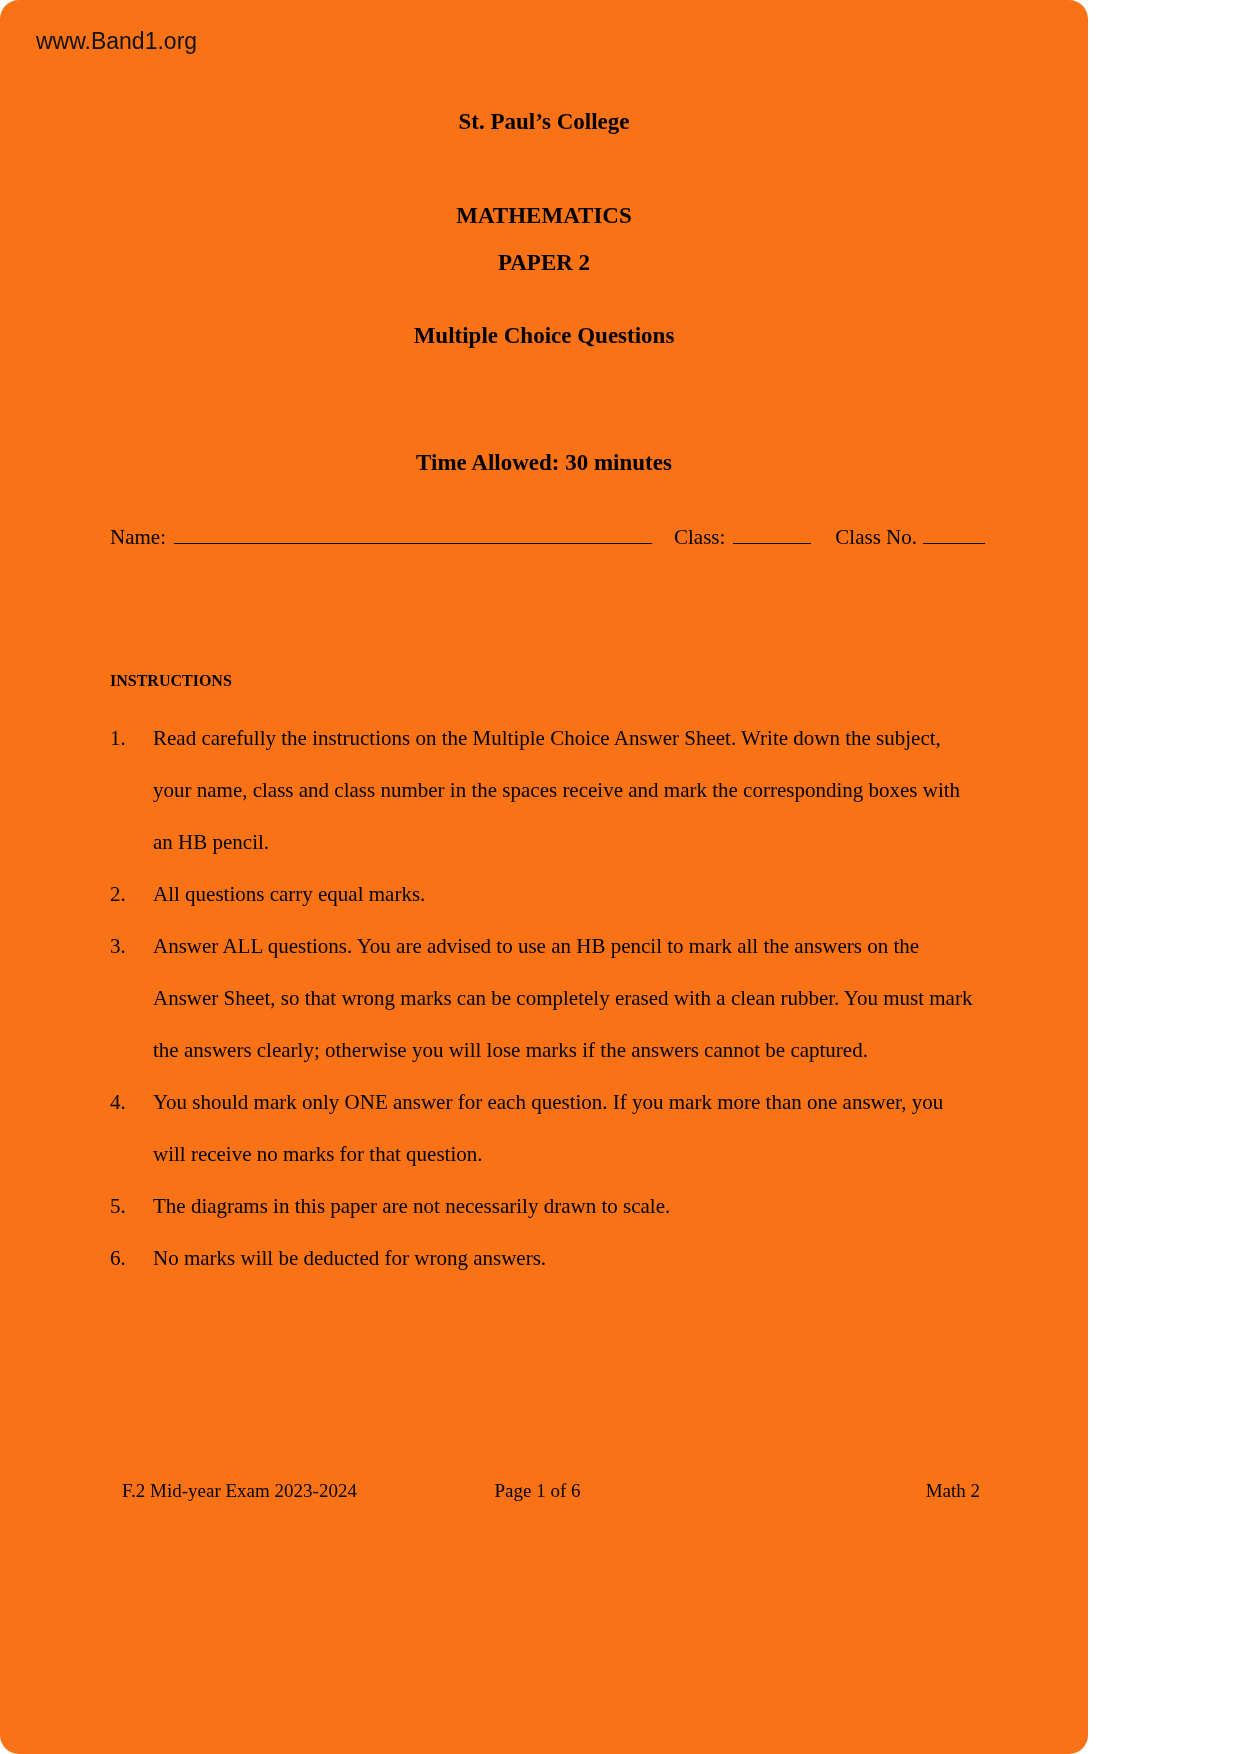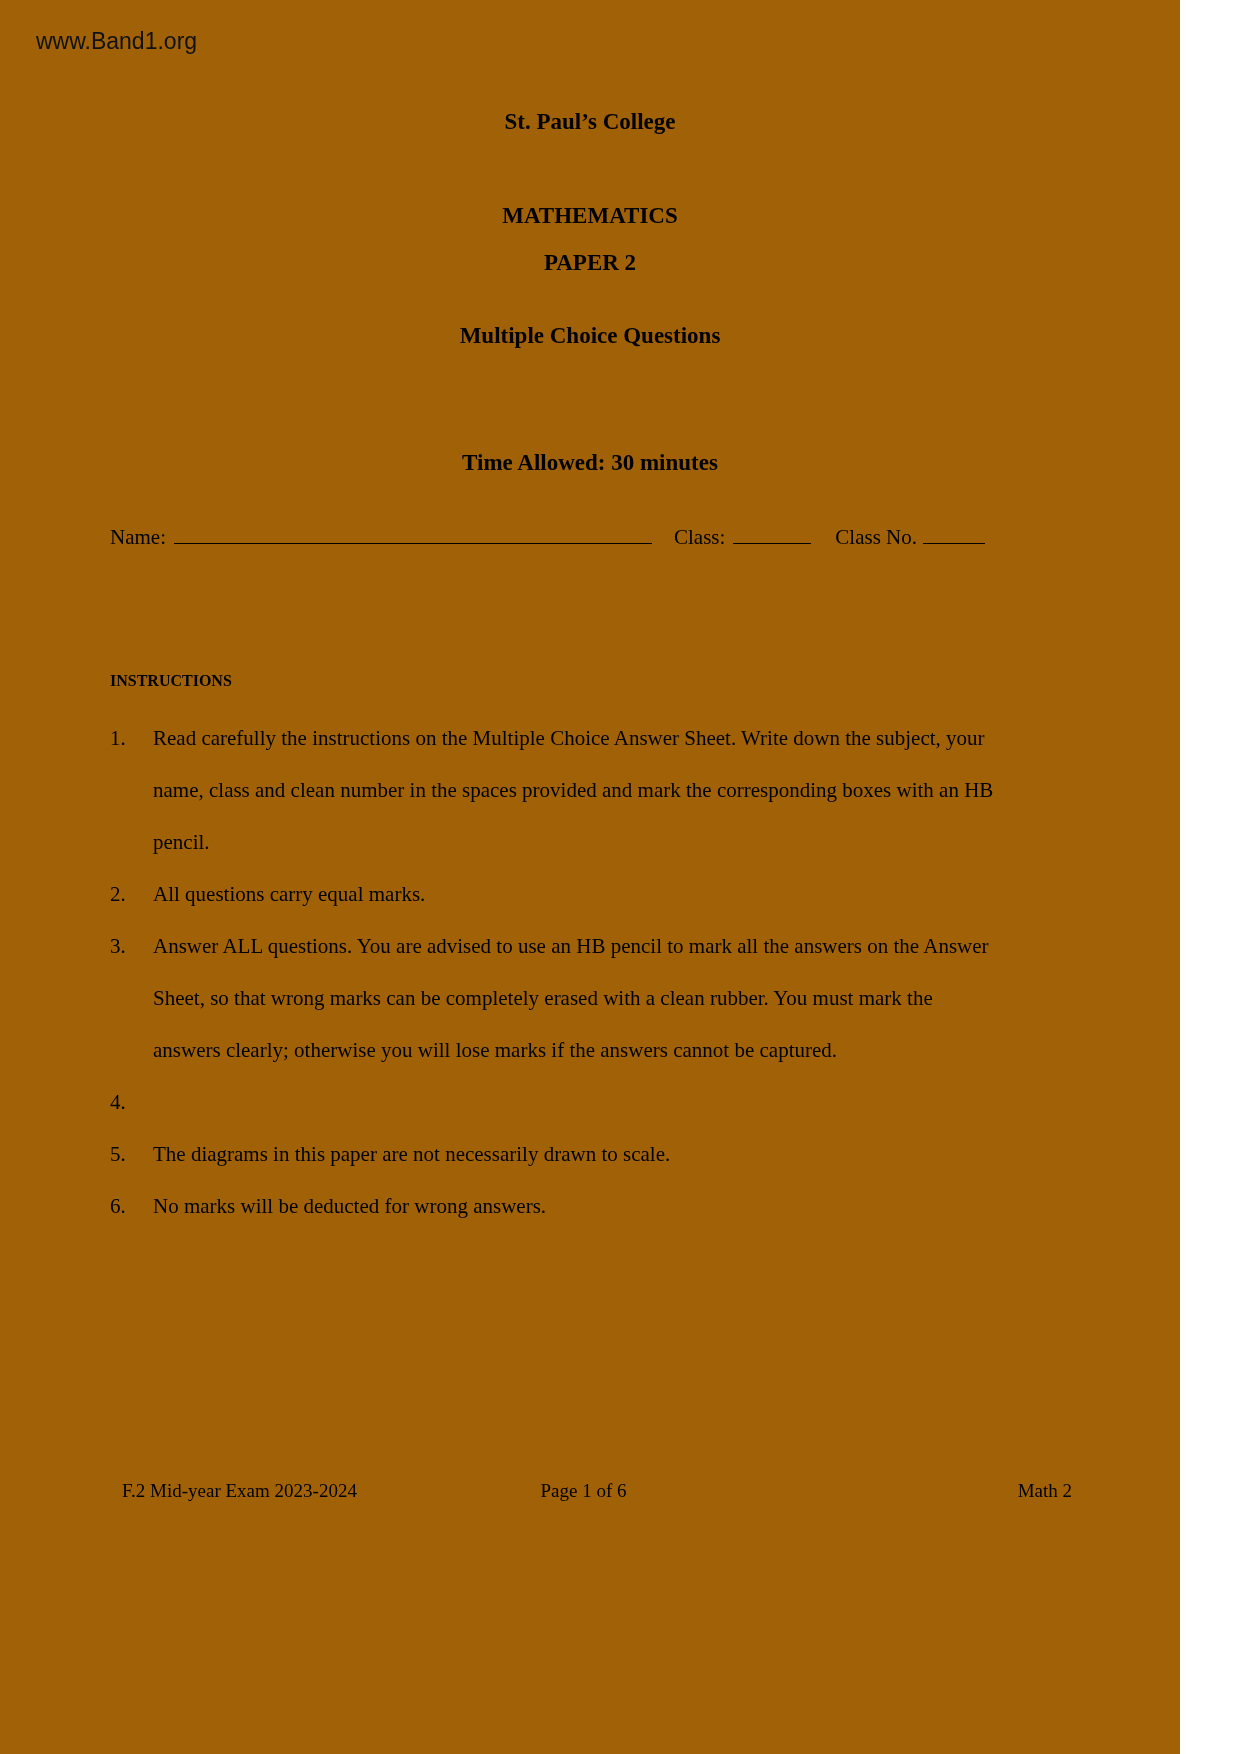--- a/index.html
+++ b/index.html
@@ -2,27 +2,28 @@
 <html><head>
 <meta charset="utf-8">
 <style>
   html, body {
     margin: 0;
     padding: 0;
     background: #ffffff;
   }
   .page {
     position: relative;
-    width: 1180px;
+    width: 1088px;
     height: 1754px;
-    background: #a16207;
+    background: #f97316;
     color: #000000;
     font-family: "Liberation Serif", serif;
     overflow: hidden;
     box-sizing: border-box;
+    border-radius: 19px;
   }
   .watermark {
     position: absolute;
     top: 28px;
     left: 36px;
     font-family: "Liberation Sans", sans-serif;
     font-size: 23px;
     color: #111111;
   }
   .header {
@@ -109,32 +110,33 @@
 
   <div class="student-line">
     <span>Name:</span><span class="fill name-fill"></span><span class="gap-lg"></span><span>Class:</span><span class="fill class-fill"></span><span class="gap-md"></span><span>Class No.</span><span class="fill classno-fill"></span>
   </div>
 
   <div class="instructions">
     <div class="instructions-title">INSTRUCTIONS</div>
 
     <div class="item">
       <span class="num">1.</span>
-      <span class="txt">Read carefully the instructions on the Multiple Choice Answer Sheet. Write down the subject, your name, class and clean number in the spaces provided and mark the corresponding boxes with an HB pencil.</span>
+      <span class="txt">Read carefully the instructions on the Multiple Choice Answer Sheet. Write down the subject, your name, class and class number in the spaces receive and mark the corresponding boxes with an HB pencil.</span>
     </div>
     <div class="item">
       <span class="num">2.</span>
       <span class="txt">All questions carry equal marks.</span>
     </div>
     <div class="item">
       <span class="num">3.</span>
       <span class="txt">Answer ALL questions.  You are advised to use an HB pencil to mark all the answers on the Answer Sheet, so that wrong marks can be completely erased with a clean rubber. You must mark the answers clearly; otherwise you will lose marks if the answers cannot be captured.</span>
     </div>
     <div class="item">
       <span class="num">4.</span>
+      <span class="txt">You should mark only ONE answer for each question.  If you mark more than one answer, you will receive no marks for that question.</span>
     </div>
     <div class="item">
       <span class="num">5.</span>
       <span class="txt">The diagrams in this paper are not necessarily drawn to scale.</span>
     </div>
     <div class="item">
       <span class="num">6.</span>
       <span class="txt">No marks will be deducted for wrong answers.</span>
     </div>
   </div>

